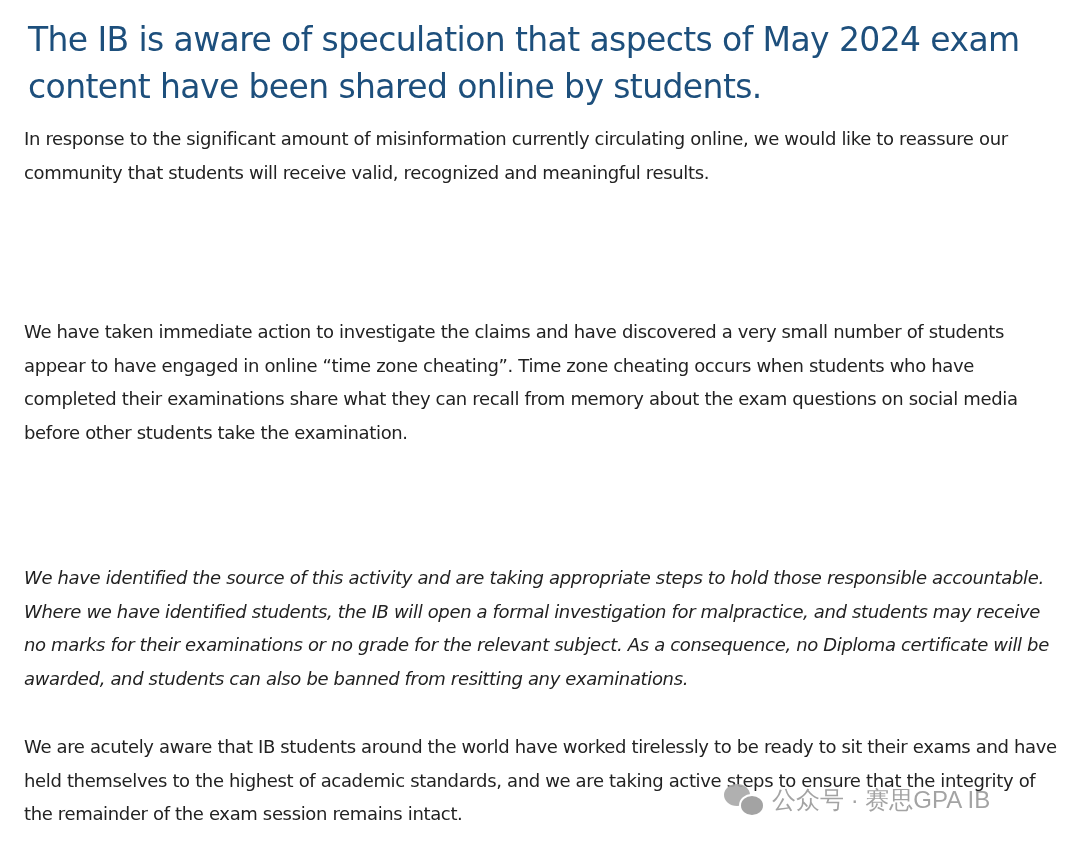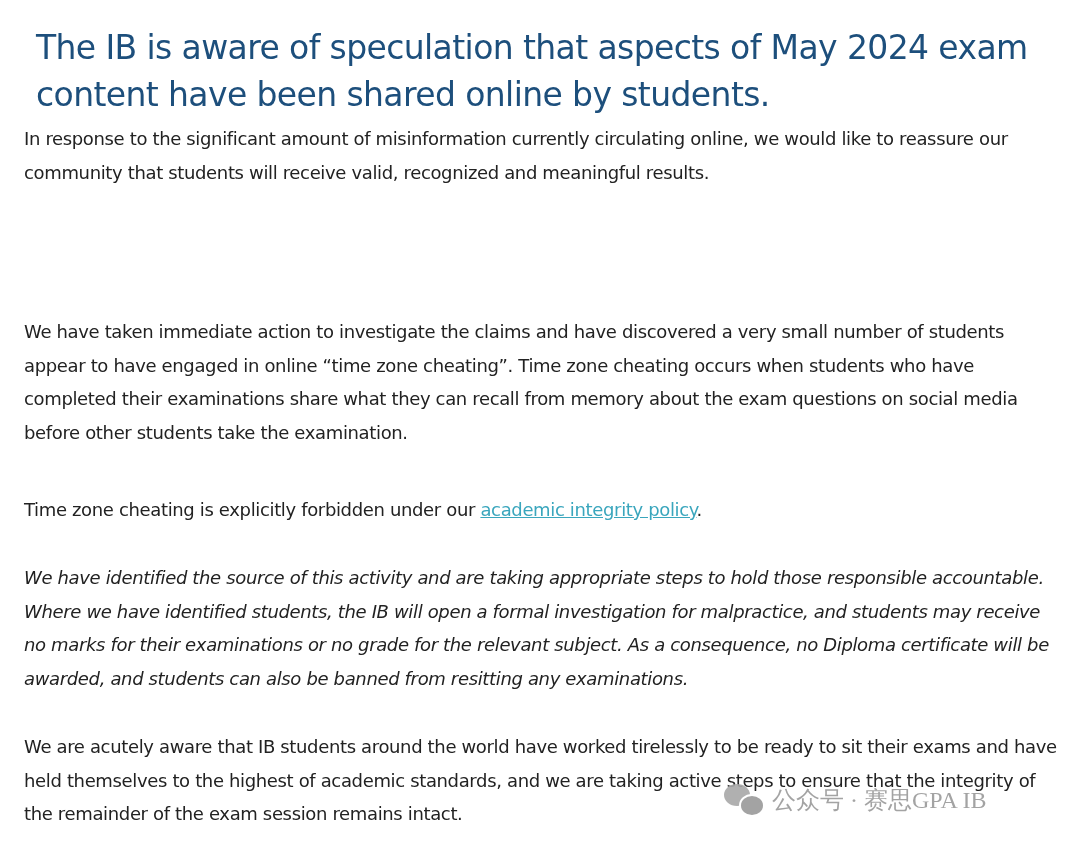--- a/index.html
+++ b/index.html
@@ -1,53 +1,52 @@
 <!DOCTYPE html>
 <html><head>
 <meta charset="utf-8">
 <style>
   html, body { margin: 0; padding: 0; background: #ffffff; }
   body { width: 1080px; height: 846px; overflow: hidden; position: relative; }
   .page { position: absolute; left: 24px; top: 12px; width: 1040px; }
   h1 {
-    margin: 12px; color: #1d4f7c;
+    margin: 4px; color: #1d4f7c;
     font-family: "DejaVu Sans", sans-serif;
     font-weight: normal; font-size: 33px; line-height: 47px; letter-spacing: -0.6px;
   }
   p {
     margin: 0; color: #222222;
     font-family: "DejaVu Sans", sans-serif;
     font-size: 18px; line-height: 33.5px; letter-spacing: -0.35px;
   }
   .p1 { position: absolute; top: 110px; }
   .p2 { position: absolute; top: 212px; }
   .p3 { position: absolute; top: 303px; }
   .p4 { position: absolute; top: 481px; }
   .p5 { position: absolute; top: 549px; font-style: italic; }
   .p6 { position: absolute; top: 718px; }
   a.link { color: #3aa6bd; text-decoration: underline; }
   .watermark {
     position: absolute; left: 724px; top: 784px;
     display: flex; align-items: center; gap: 8px;
-    color: #9a9a9a; font-family: Liberation Serif, serif; font-size: 24px;
+    color: #9a9a9a; font-family: Liberation Sans, sans-serif; font-size: 24px;
     opacity: 0.9;
   }
   .wm-icon { width: 40px; height: 32px; position: relative; }
   .bubble { position: absolute; border-radius: 50%; background: #a8a8a8; }
   .b1 { width: 26px; height: 22px; left: 0; top: 0; }
   .b2 { width: 22px; height: 19px; left: 15px; top: 10px; background: #9a9a9a; border: 2px solid #fff; }
 </style>
 </head>
 <body>
 
 <div class="page">
   <h1>The IB is aware of speculation that aspects of May 2024 exam content have been shared online by students.</h1>
   <p class="p1">In response to the significant amount of misinformation currently circulating online, we would like to reassure our community that students will receive valid, recognized and meaningful results.</p>
   <p class="p3">We have taken immediate action to investigate the claims and have discovered a very small number of students appear to have engaged in online “time zone cheating”. Time zone cheating occurs when students who have completed their examinations share what they can recall from memory about the exam questions on social media before other students take the examination.</p>
-  <p class="p4"><span>Time zone cheating is explicitly forbidden under our </span><a class="link" href="#">academic integrity policy</a><span>.</span></p>
   <p class="p5">We have identified the source of this activity and are taking appropriate steps to hold those responsible accountable. Where we have identified students, the IB will open a formal investigation for malpractice, and students may receive no marks for their examinations or no grade for the relevant subject. As a consequence, no Diploma certificate will be awarded, and students can also be banned from resitting any examinations.</p>
   <p class="p6">We are acutely aware that IB students around the world have worked tirelessly to be ready to sit their exams and have held themselves to the highest of academic standards, and we are taking active steps to ensure that the integrity of the remainder of the exam session remains intact.</p>
 </div>
 
 <div class="watermark">
   <div class="wm-icon">
     <div class="bubble b1"></div>
     <div class="bubble b2"></div>
   </div>
   <span>公众号 · 赛思GPA IB</span>

